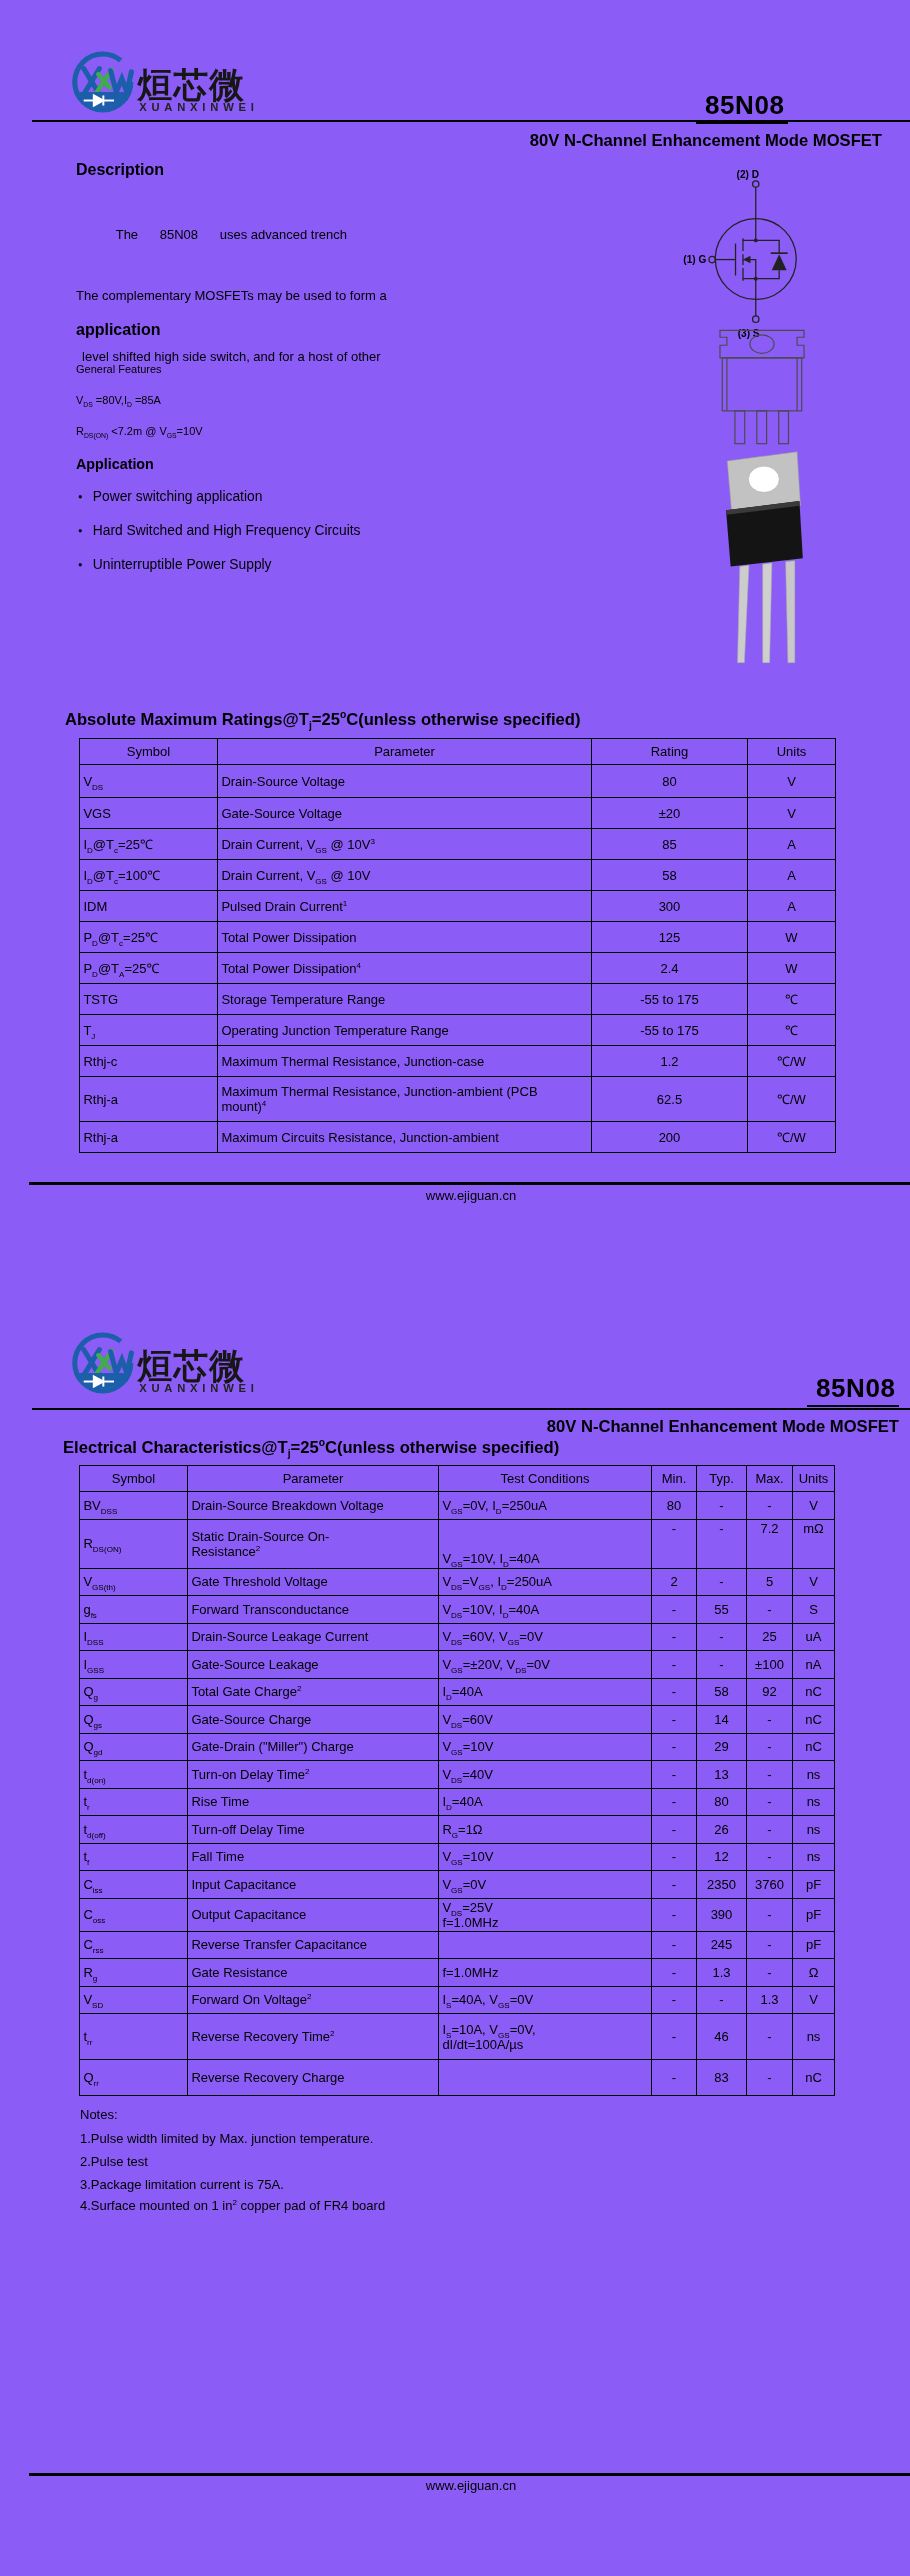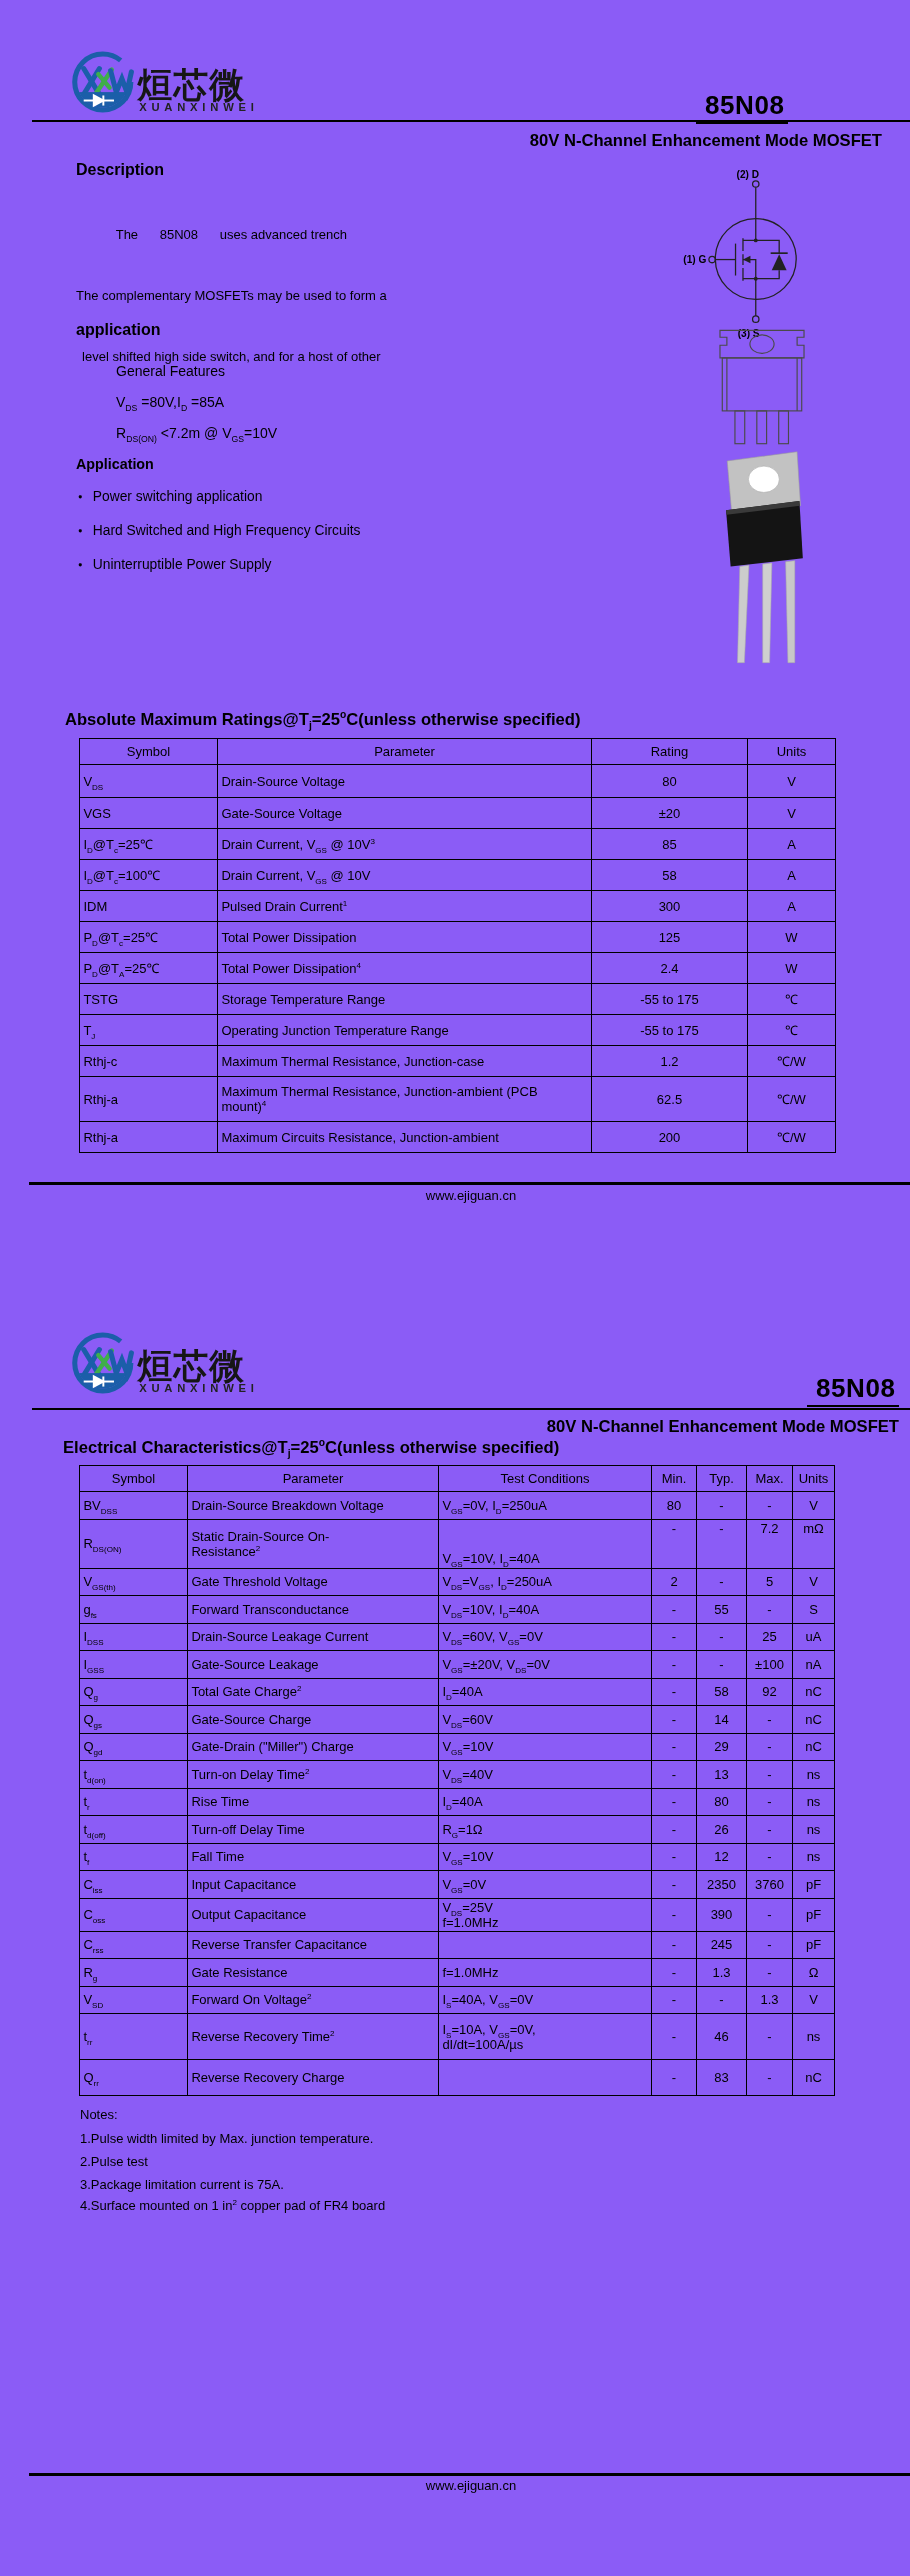--- a/index.html
+++ b/index.html
@@ -10,21 +10,21 @@
   .abs{position:absolute;}
   .rule{position:absolute;background:#000;height:2.3px;}
   .part-number{
     position:absolute;font-size:26px;font-weight:bold;
     border-bottom:2.3px solid #000;padding:0 3.4px 0.6px 9.2px;letter-spacing:0.6px;
   }
   .subtitle{position:absolute;font-size:16.6px;font-weight:bold;}
   .h-section{position:absolute;font-size:16px;font-weight:bold;}
   .body-text{position:absolute;font-size:13px;white-space:pre-wrap;text-align:center;}
   .desc-lines div{line-height:31px;}
-  .feature{position:absolute;font-size:14px;margin-left:40px;}
+  .feature{position:absolute;font-size:11px;}
   .bullet-item{position:absolute;font-size:13.8px;}
   .bullet-item::before{content:"●";font-size:7.5px;vertical-align:2.3px;margin-right:10.3px;}
   .footer-url{position:absolute;left:0;right:0;text-align:center;font-size:13px;}
   .page-num{position:absolute;font-size:15px;}
   .notes-line{position:absolute;font-size:13px;}
 
   table.ds{border-collapse:collapse;table-layout:fixed;position:absolute;
     border:1.7px solid #000;font-size:13px;}
   table.ds th, table.ds td{border:1.1px solid #000;font-weight:400;padding:1.1px 3.4px;}
   table.ds thead tr{height:26px;}

